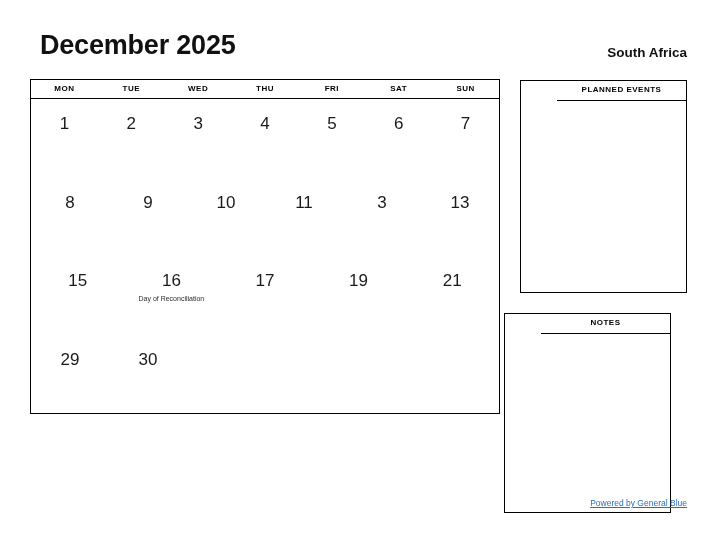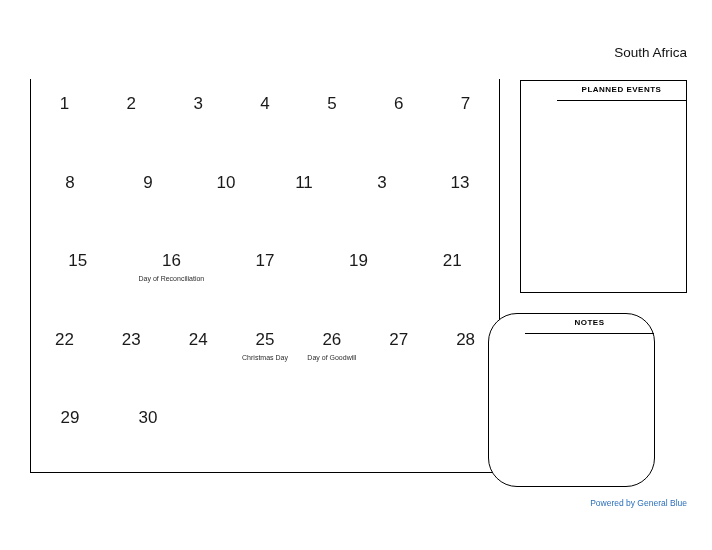--- a/index.html
+++ b/index.html
@@ -32,21 +32,21 @@
     font-weight: bold;
     letter-spacing: -0.2px;
     color: #111111;
     white-space: nowrap;
   }
   .country-label {
     position: absolute;
     right: 25px;
     top: 45px;
     font-size: 13.5px;
-    font-weight: normal;
+    font-weight: bold;
     color: #111111;
     white-space: nowrap;
   }
 
   
   .calendar {
     position: absolute;
     left: 30px;
     top: 79px;
     width: 470px;
@@ -108,25 +108,24 @@
     background: #fff;
     padding-left: 36px;
   }
   .panel-planned {
     left: 520px;
     top: 80px;
     width: 167px;
     height: 213px;
   }
   .panel-notes {
-    left: 488px;
+    left: 504px;
     top: 313px;
     width: 167px;
-    height: 174px;
-    border-radius: 29px;
+    height: 200px;
   }
   .panel-title {
     height: 19px;
     line-height: 18px;
     text-align: center;
     font-size: 8px;
     font-weight: bold;
     letter-spacing: 0.5px;
     border-bottom: 1.3px solid #000;
     color: #000;
@@ -135,32 +134,43 @@
     height: calc(100% - 20px);
   }
 
   
   .footer-link {
     position: absolute;
     right: 25px;
     top: 498px;
     font-size: 8.5px;
     color: #2a6ebb;
+    text-decoration: underline;
     white-space: nowrap;
     cursor: pointer;
   }
 </style>
 </head>
 <body>
 
 <div class="header">
+  <div class="page-title">December 2025</div>
   <div class="country-label">South Africa</div>
 </div>
 
 <div class="calendar">
+  <div class="weekday-row" id="weekday-row">
+      <div class="weekday-cell">MON</div>
+      <div class="weekday-cell">TUE</div>
+      <div class="weekday-cell">WED</div>
+      <div class="weekday-cell">THU</div>
+      <div class="weekday-cell">FRI</div>
+      <div class="weekday-cell">SAT</div>
+      <div class="weekday-cell">SUN</div>
+    </div>
   <div class="weeks-body" id="weeks-body">
       <div class="week-row">
         <div class="day-cell">
           <div class="day-number">1</div>
         </div>
         <div class="day-cell">
           <div class="day-number">2</div>
         </div>
         <div class="day-cell">
           <div class="day-number">3</div>
@@ -207,45 +217,20 @@
           <div class="day-event">Day of Reconciliation</div>
         </div>
         <div class="day-cell">
           <div class="day-number">17</div>
         </div>
         <div class="day-cell">
           <div class="day-number">19</div>
         </div>
         <div class="day-cell">
           <div class="day-number">21</div>
-        </div>
-      </div>
-      <div class="week-row">
-        <div class="day-cell">
-          <div class="day-number">22</div>
-        </div>
-        <div class="day-cell">
-          <div class="day-number">23</div>
-        </div>
-        <div class="day-cell">
-          <div class="day-number">24</div>
-        </div>
-        <div class="day-cell">
-          <div class="day-number">25</div>
-          <div class="day-event">Christmas Day</div>
-        </div>
-        <div class="day-cell">
-          <div class="day-number">26</div>
-          <div class="day-event">Day of Goodwill</div>
-        </div>
-        <div class="day-cell">
-          <div class="day-number">27</div>
-        </div>
-        <div class="day-cell">
-          <div class="day-number">28</div>
         </div>
       </div>
       <div class="week-row">
         <div class="day-cell">
           <div class="day-number">29</div>
         </div>
         <div class="day-cell">
           <div class="day-number">30</div>
         </div>
         <div class="day-cell empty">

